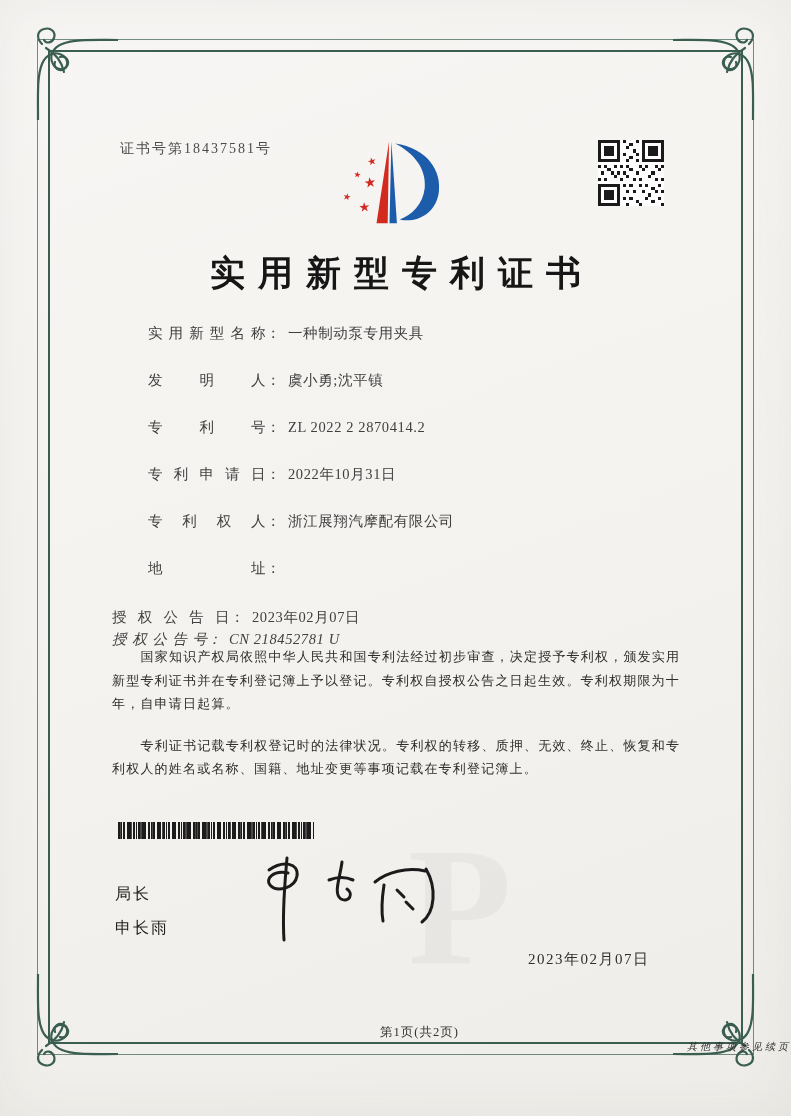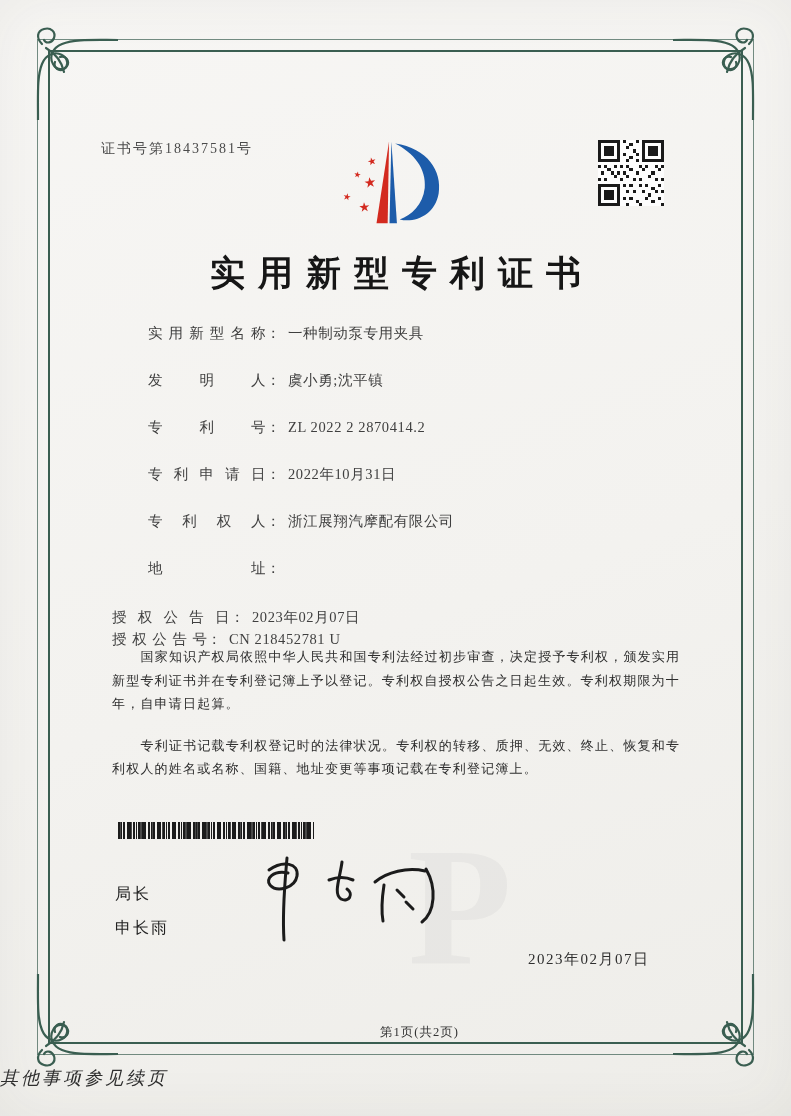--- a/index.html
+++ b/index.html
@@ -12,39 +12,39 @@
   }
   
   .frame-outer{position:absolute;left:37px;right:37px;top:39px;bottom:61px;border:1px solid rgba(58,94,81,.7);}
   .frame-inner{position:absolute;left:48px;right:48px;top:50px;bottom:72px;border:2px solid #3a5e51;}
   .corner{position:absolute;width:96px;height:96px;}
   .corner.tl{left:22px;top:24px;}
   .corner.tr{right:22px;top:24px;transform:scaleX(-1);}
   .corner.bl{left:22px;bottom:46px;transform:scaleY(-1);}
   .corner.br{right:22px;bottom:46px;transform:scale(-1,-1);}
 
-  .cert-no{position:absolute;left:101px;top:140px;font-size:14px;letter-spacing:2px;color:#4b4b4b;}
+  .cert-no{position:absolute;left:120px;top:140px;font-size:14px;letter-spacing:2px;color:#4b4b4b;}
   .logo{position:absolute;left:320px;top:136px;width:152px;height:102px;}
   .qr{position:absolute;left:598px;top:140px;width:66px;height:66px;}
 
   .title{
     position:absolute;left:0;right:0;top:250px;text-align:center;
     font-size:35px;font-weight:700;color:#161616;letter-spacing:13px;text-indent:13px;
   }
 
   .fields{position:absolute;left:112px;top:322px;width:574px;font-size:14.5px;color:#3f3f3f;}
   .frow{display:flex;align-items:flex-start;line-height:22px;height:47px;margin-left:36px;}
   .frow.addr{height:49px;}
   .lbl{width:118px;text-align:justify;text-align-last:justify;letter-spacing:.5px;flex:none;}
   .colon{width:22px;flex:none;}
   .val{letter-spacing:.6px;}
   .frow.addr .val{max-width:398px;}
   .grant{display:flex;align-items:flex-start;line-height:22px;flex-direction:column;}
   .grant .left{display:flex;width:343px;flex:none;}
-  .grant .right{display:flex;}
+  .grant .right{display:flex;font-style:italic;}
   .grant .lbl2{width:95px;text-align:justify;text-align-last:justify;flex:none;}
 
   .paras{
     position:absolute;left:112px;top:645px;width:574px;
     font-size:13px;color:#2d2d2d;letter-spacing:1.2px;line-height:23.5px;
   }
   .paras p{margin:0;text-indent:2.2em;}
   .paras p + p{margin-top:18px;}
 
   .barcode{
@@ -56,21 +56,21 @@
   }
 
   .signer-title{position:absolute;left:115px;top:884px;font-size:16px;color:#222;
     font-family:Liberation Serif, serif;letter-spacing:2px;}
   .signer-name{position:absolute;left:115px;top:918px;font-size:16px;color:#222;
     font-family:"Liberation Sans","DejaVu Sans",sans-serif;letter-spacing:2px;}
   .signature{position:absolute;left:225px;top:850px;width:232px;height:96px;}
 
   .issue-date{position:absolute;left:528px;top:950px;font-size:15px;letter-spacing:1.5px;color:#2f2f2f;}
   .page-no{position:absolute;left:0;right:0;top:1024px;text-align:center;font-size:12.5px;color:#333;letter-spacing:1px;padding-left:48px;}
-  .footer-note{position:absolute;left:0;right:0;top:1066px;text-align:left;font-size:18px;font-style:italic;color:#2e2e2e;letter-spacing:3px;}
+  .footer-note{position:absolute;left:0;right:0;top:1040px;text-align:right;font-size:10px;font-style:italic;color:#2e2e2e;letter-spacing:3px;}
 
   .watermark{position:absolute;left:408px;top:810px;font-size:170px;color:rgba(110,110,110,.06);font-weight:700;pointer-events:none;}
 </style>
 </head>
 <body>
 
 <div class="paper">
 
   <div class="frame-outer"></div>
   <div class="frame-inner"></div>

